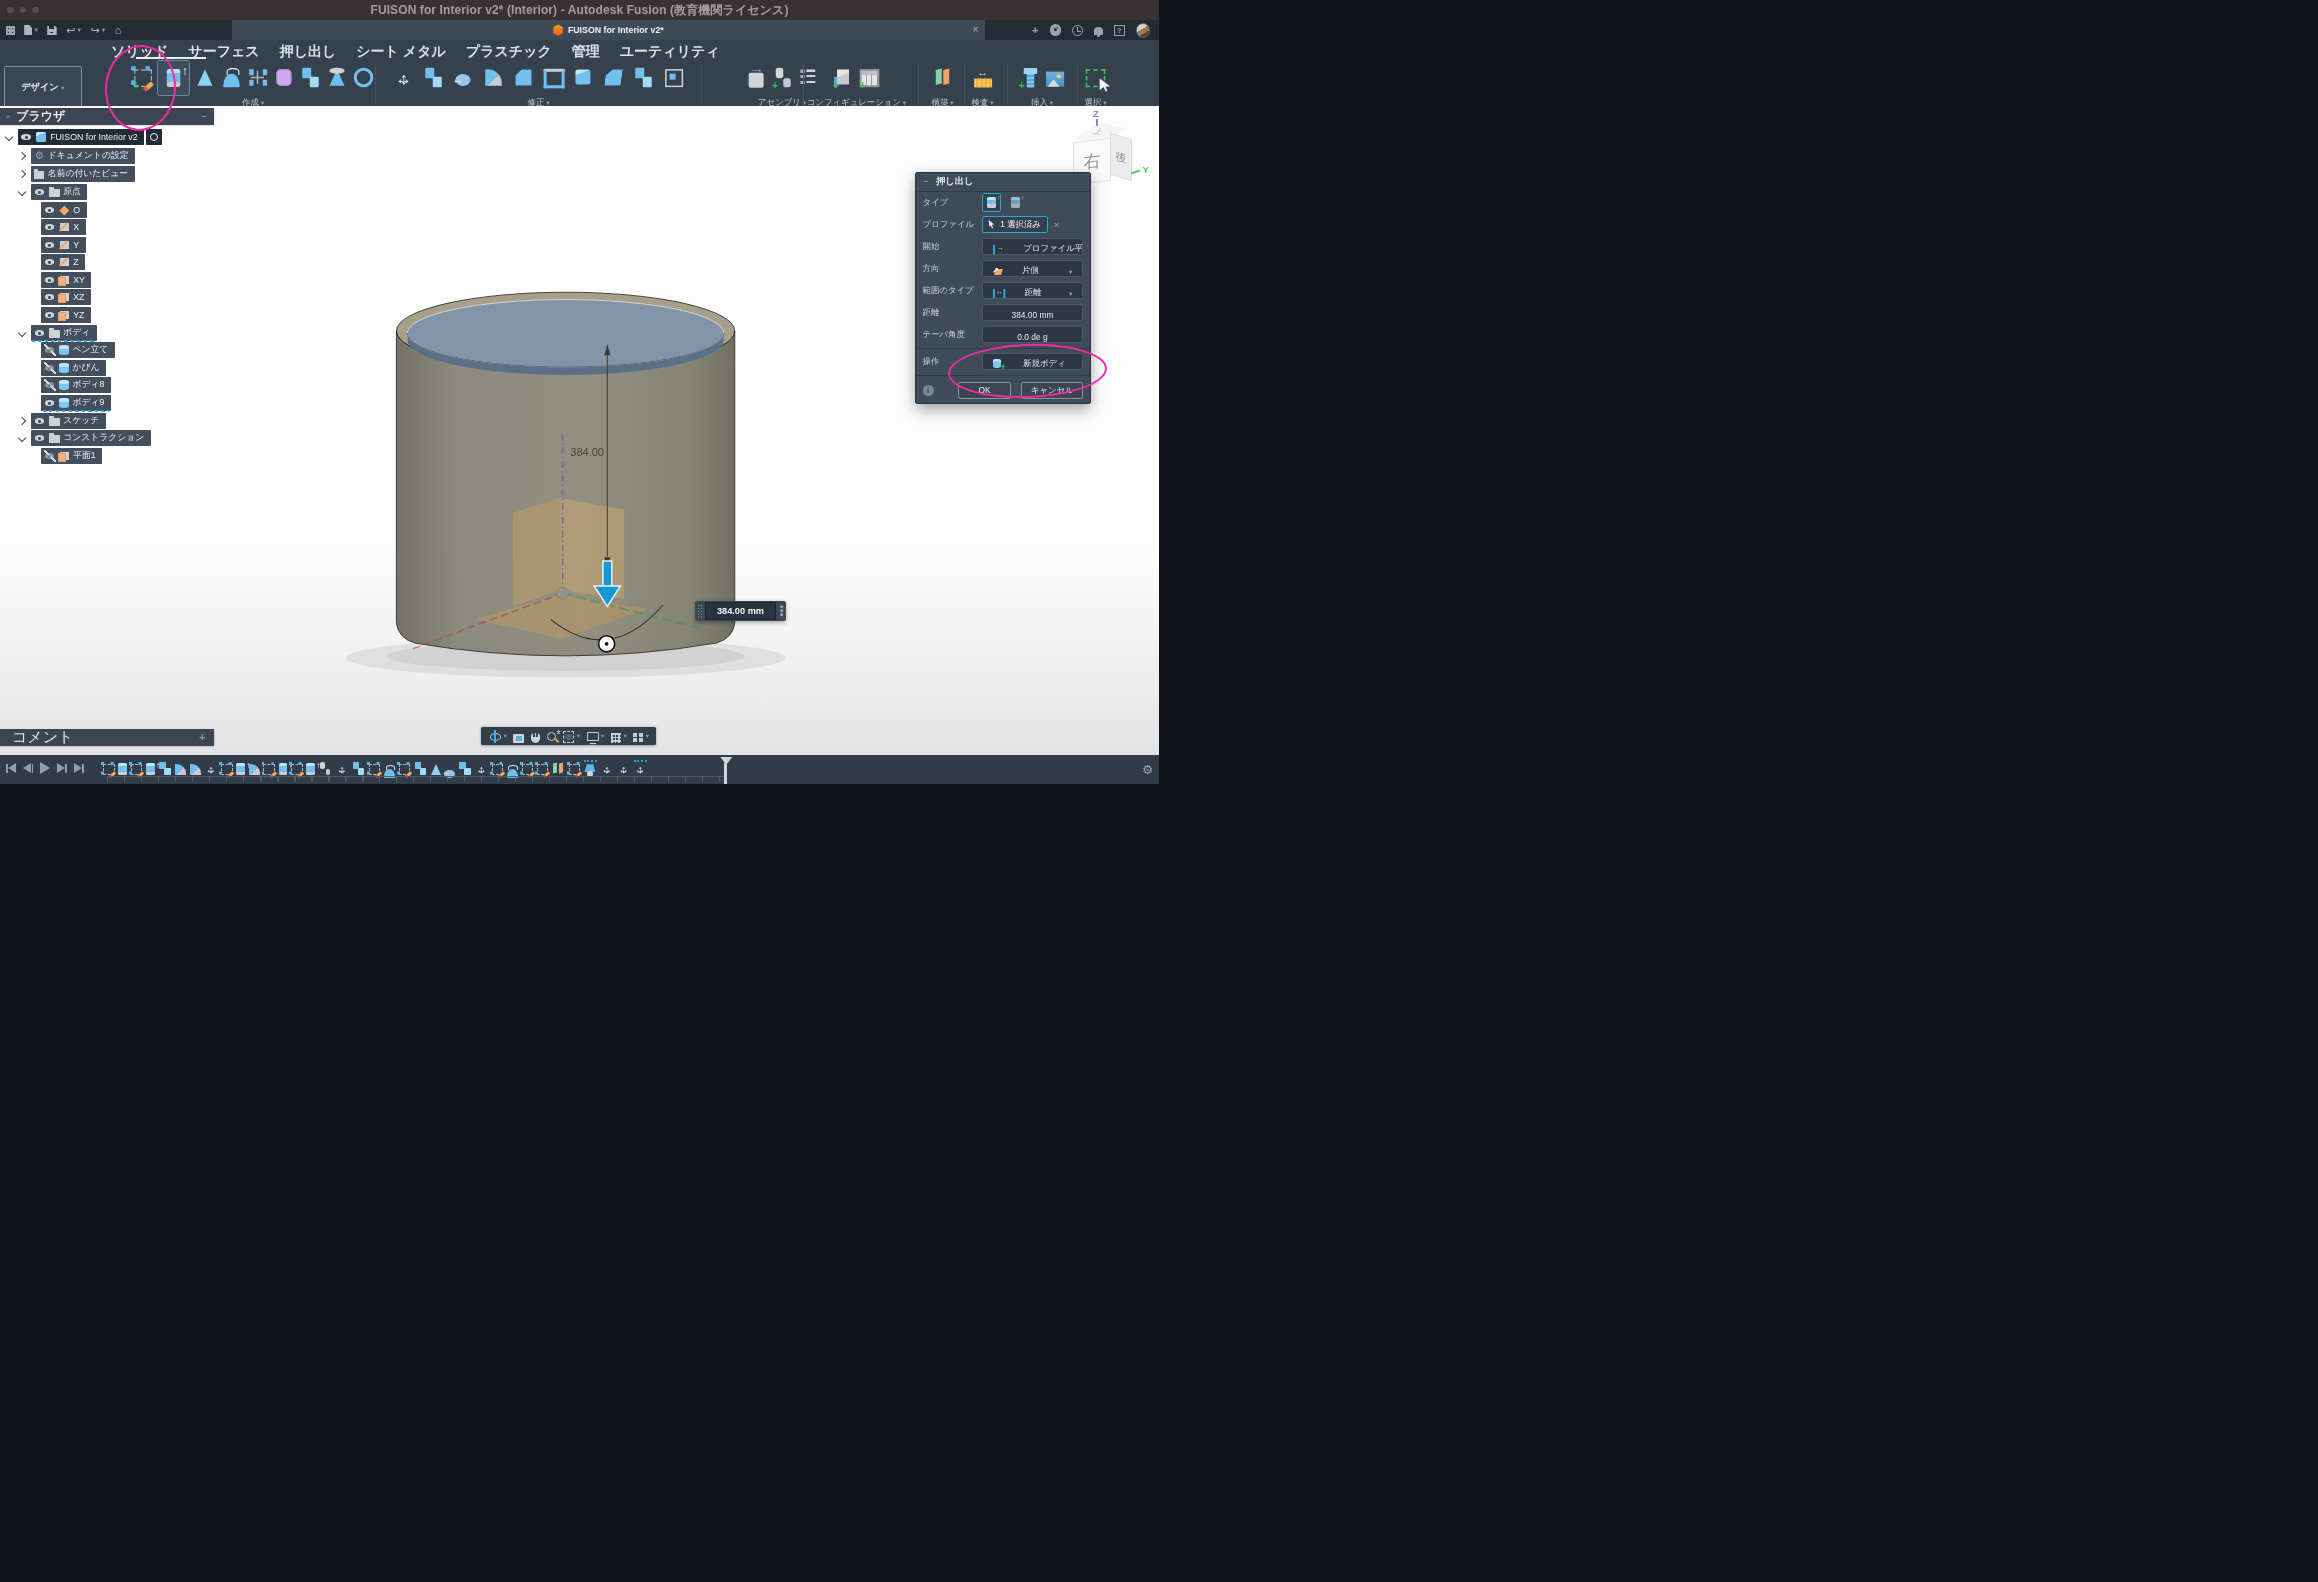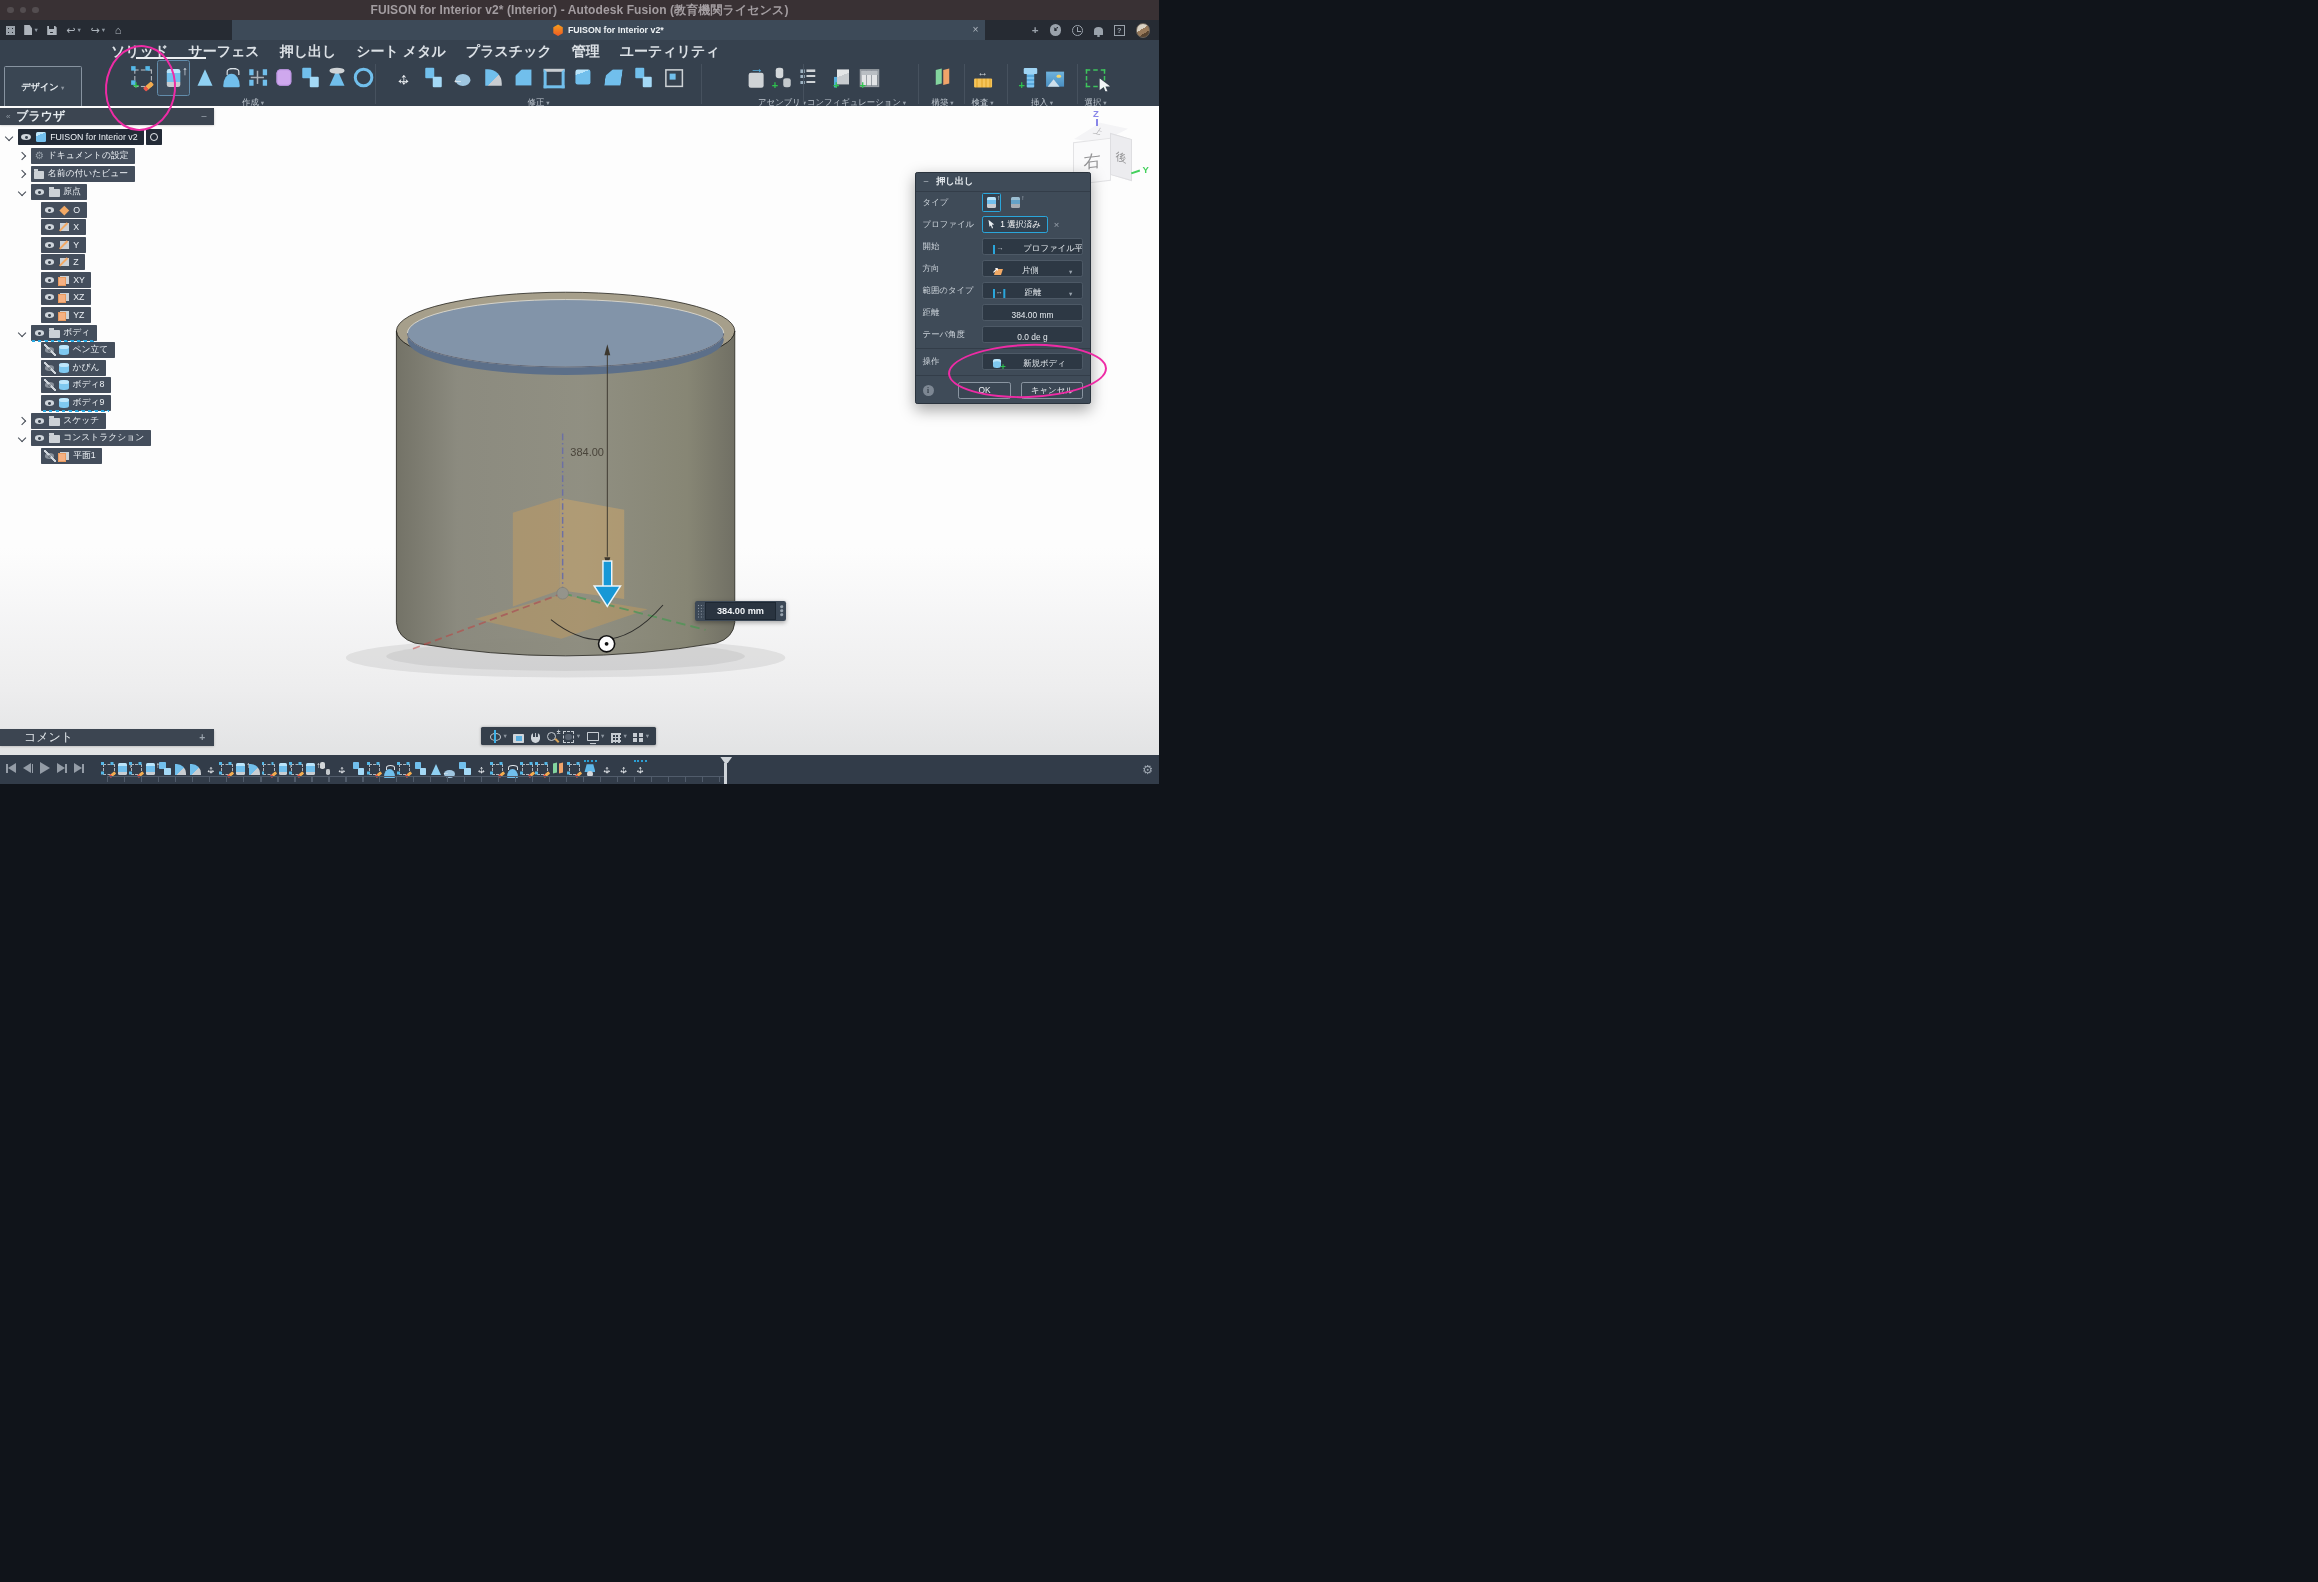--- a/index.html
+++ b/index.html
@@ -199,21 +199,21 @@
   .f-op::before{content:"";position:absolute;left:0;top:0;width:8px;height:8.8px;background:#7fc9f0;border-radius:45%/25%;box-shadow:inset 0 2.2px 0 #bfe7fb}
   .f-op::after{content:"+";position:absolute;right:-1.5px;bottom:-2.9px;color:#2ec24e;font-weight:bold;font-size:9.5px}
   .dlg-div{height:0.7px;background:#333d49;margin:2.2px 0}
   .dlg-foot{height:25px;display:flex;align-items:center;padding:0 6.6px;gap:10.3px}
   .info-i{width:11px;height:11px;border-radius:50%;background:#7d8793;color:#303a45;font-size:7.3px;font-weight:bold;display:flex;align-items:center;justify-content:center;font-family:"Liberation Serif",serif}
   .btn{height:15.4px;background:#3a4653;border:0.7px solid #8a95a1;border-radius:2.2px;color:#eef1f4;font-size:8.4px;display:flex;align-items:center;justify-content:center}
   .btn.ok{width:51px;margin-left:auto}
   .btn.cancel{width:60px}
   
   .comment-bar{left:0;top:729px;width:214px;height:17px;background:#3c4551;z-index:3;display:flex;align-items:center;box-shadow:0 0.7px 2.2px rgba(0,0,0,.25)}
-  .comment-bar .t{color:#e3e8ec;font-size:12px;margin-left:24px;flex:1}
+  .comment-bar .t{color:#e3e8ec;font-size:15px;margin-left:12px;flex:1}
   .comment-bar .plus{color:#9aa3ad;font-size:10.3px;margin-right:8.8px;font-weight:bold}
   .navbar{left:481px;top:727px;height:18.3px;background:#353f4b;z-index:3;border-radius:1.5px;display:flex;align-items:center;gap:6.6px;padding:0 7.3px;box-shadow:0 0.7px 2.9px rgba(0,0,0,.3)}
   .nvw{display:flex;align-items:center}
   .nvi{position:relative;width:13px;height:13px;flex:none}
   .nv-orbit::before{content:"";position:absolute;left:1.5px;top:3.7px;width:8.8px;height:5.9px;border:1.3px solid #c6ccd2;border-radius:50%}
   .nv-orbit::after{content:"";position:absolute;left:5.9px;top:0;width:1.5px;height:13px;background:#3db1e8}
   .nv-look{background:#cfd5da;width:11px;height:8.8px;top:2.2px;border-radius:0.7px}
   .nv-look::after{content:"";position:absolute;left:2.2px;top:2.2px;width:6.6px;height:4.4px;background:#5aaede}
   .nv-pan{width:9.5px;height:10.3px;background:#cfd5da;border-radius:38% 38% 46% 46%;top:1.5px}
   .nv-pan::before{content:"";position:absolute;left:2.2px;top:0;width:1.5px;height:4.4px;background:#353f4b;box-shadow:2.9px 0 0 #353f4b}

